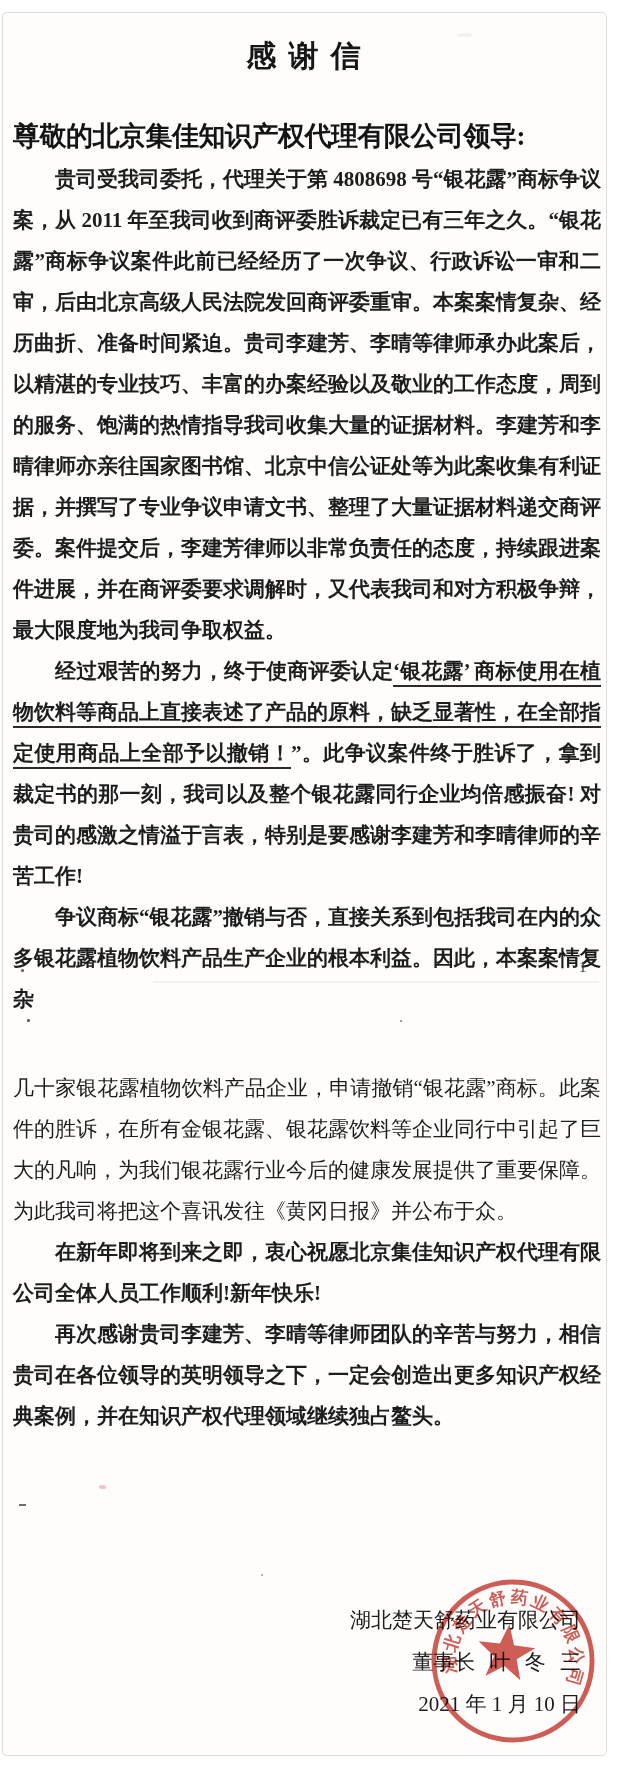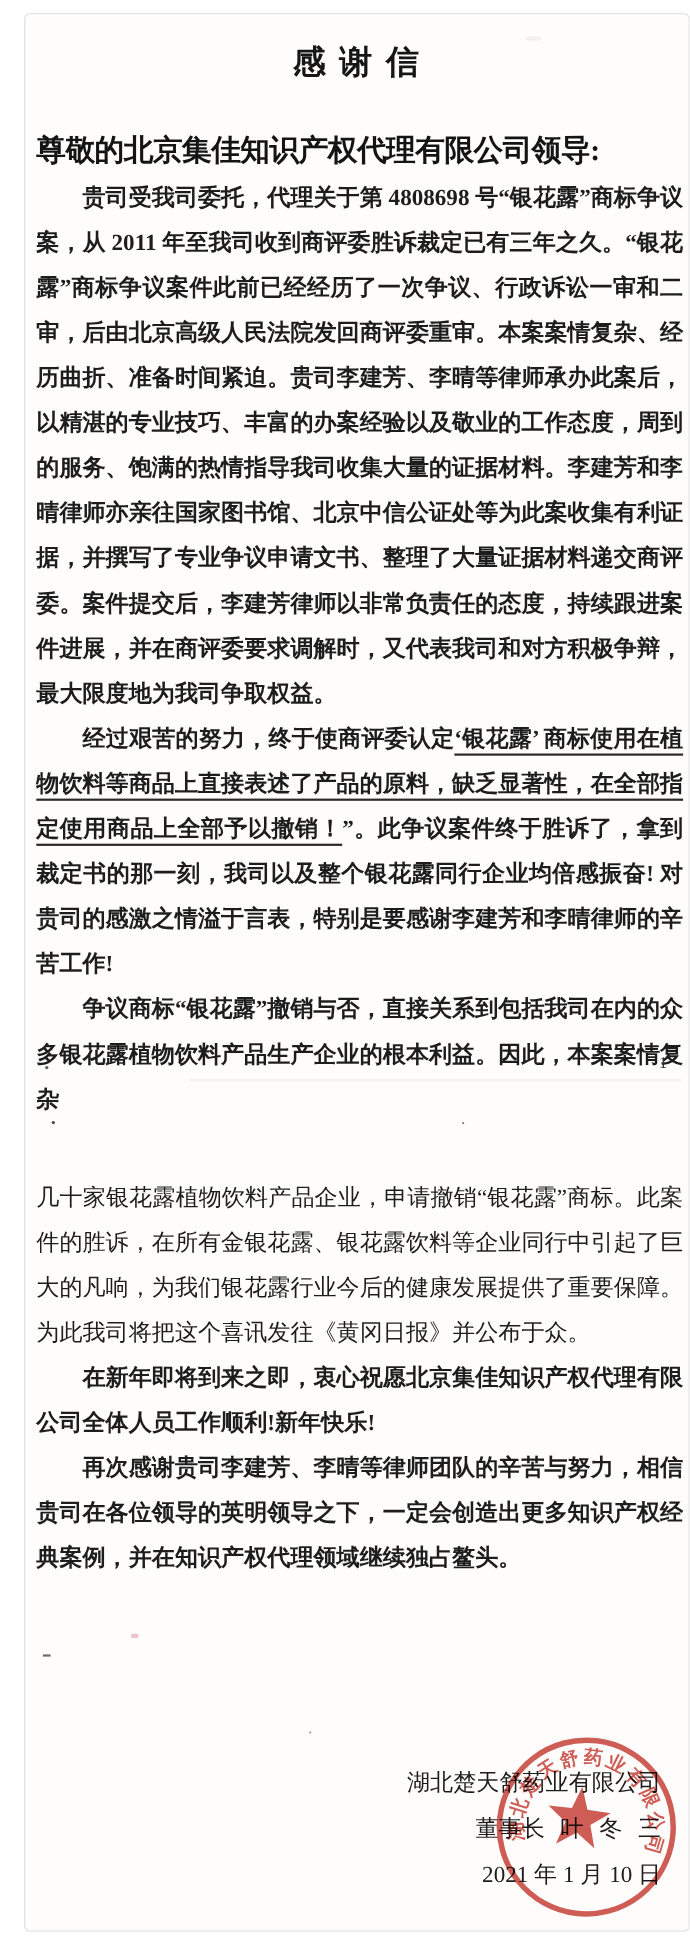--- a/index.html
+++ b/index.html
@@ -2,21 +2,21 @@
 <html><head>
 <meta charset="utf-8">
 <style>
   html,body{margin:0;padding:0;}
   body{
     width:627px;height:1770px;position:relative;background:#ffffff;
     font-family:"Liberation Serif","DejaVu Serif",serif;color:#1d1d1d;
     overflow:hidden;
   }
   .page{
-    position:absolute;left:22px;top:12px;width:605px;height:1744px;
+    position:absolute;left:2px;top:12px;width:605px;height:1744px;
     background:#fefdfc;border:1px solid #dddddd;border-radius:5px;
     box-sizing:border-box;
   }
   .title{
     position:absolute;top:23px;left:0;width:100%;text-align:center;
     font-family:"Liberation Sans","DejaVu Sans",sans-serif;
     font-size:30px;font-weight:700;letter-spacing:2px;color:#161616;
   }
   .salutation{
     position:absolute;top:105px;left:10px;

